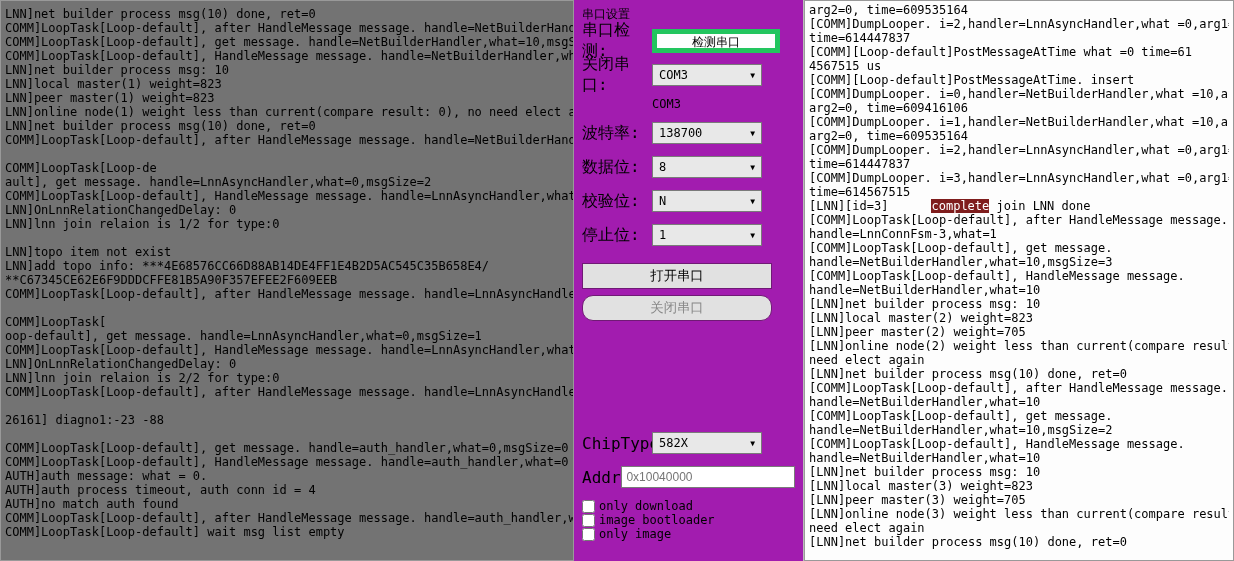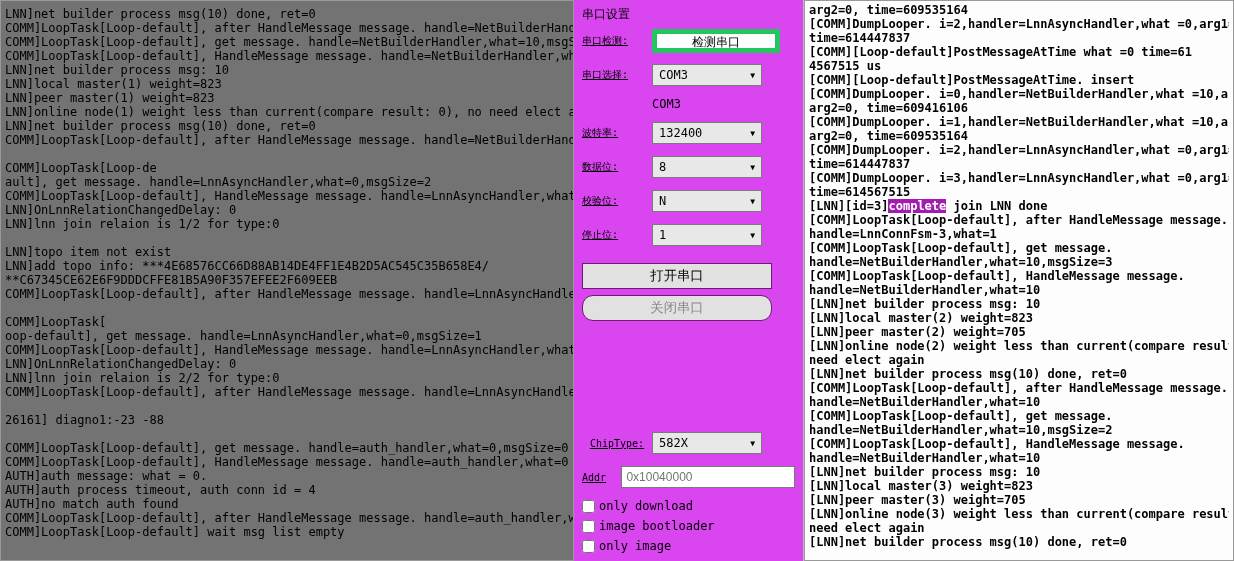--- a/index.html
+++ b/index.html
@@ -19,21 +19,21 @@
     border: 1px solid #999;
     overflow: hidden;
     padding: 6px 4px;
     line-height: 14px;
     font-family: "Consolas","SimSun",monospace;
     white-space: pre;
   }
   .middle-panel {
     width: 230px;
     height: 100%;
-    background: #d946ef;
+    background: #a21caf;
     border-right: 1px solid #bbb;
     padding: 4px 8px 0 8px;
   }
   .right-panel {
     flex: 1;
     height: 100%;
     background: #fdfdfd;
     border: 1px solid #999;
     overflow: hidden;
     padding: 2px 4px;
@@ -47,22 +47,21 @@
     margin: 2px 0 6px 0;
   }
   .row {
     display: flex;
     align-items: center;
     margin-bottom: 10px;
     height: 24px;
   }
   .row label {
     width: 70px;
-    font-size: 10px;
-    text-decoration: underline;
+    font-size: 16px;
   }
   .btn {
     border: 5px solid #22c55e;
     background: #fdfdfd;
     color: #000;
     height: 24px;
     width: 128px;
     font-size: 12px;
     cursor: pointer;
   }
@@ -103,58 +102,58 @@
     height: 22px;
     width: 130px;
     padding: 0 4px;
     font-size: 12px;
     color: #888;
     background: #fff;
   }
   .chk-row {
     display: flex;
     align-items: center;
-    margin-top: 6px;
     font-size: 12px;
   }
   .chk-row input { margin-right: 4px; }
   .log-line { display:block; }
   .hl {
-    background: #a21caf;
+    background: #7f1d1d;
     color: #fff;
-  }
-  .trunc-right .log-line { overflow: hidden; text-overflow: clip; font-weight: bold; }
+    margin-left: 43px;
+  }
+  .trunc-right .log-line { overflow: hidden; text-overflow: clip; }
 </style>
 </head>
 <body>
 
 <div class="left-panel" id="left-log"><span class="log-line">LNN]net builder process msg(10) done, ret=0</span><span class="log-line">COMM]LoopTask[Loop-default], after HandleMessage message. handle=NetBuilderHandler,what=10</span><span class="log-line">COMM]LoopTask[Loop-default], get message. handle=NetBuilderHandler,what=10,msgSize=3</span><span class="log-line">COMM]LoopTask[Loop-default], HandleMessage message. handle=NetBuilderHandler,what=10</span><span class="log-line">LNN]net builder process msg: 10</span><span class="log-line">LNN]local master(1) weight=823</span><span class="log-line">LNN]peer master(1) weight=823</span><span class="log-line">LNN]online node(1) weight less than current(compare result: 0), no need elect again</span><span class="log-line">LNN]net builder process msg(10) done, ret=0</span><span class="log-line">COMM]LoopTask[Loop-default], after HandleMessage message. handle=NetBuilderHandler,what=10</span><span class="log-line">&nbsp;</span><span class="log-line">COMM]LoopTask[Loop-de</span><span class="log-line">ault], get message. handle=LnnAsyncHandler,what=0,msgSize=2</span><span class="log-line">COMM]LoopTask[Loop-default], HandleMessage message. handle=LnnAsyncHandler,what=0</span><span class="log-line">LNN]OnLnnRelationChangedDelay: 0</span><span class="log-line">LNN]lnn join relaion is 1/2 for type:0</span><span class="log-line">&nbsp;</span><span class="log-line">LNN]topo item not exist</span><span class="log-line">LNN]add topo info: ***4E68576CC66D88AB14DE4FF1E4B2D5AC545C35B658E4/</span><span class="log-line">**C67345CE62E6F9DDDCFFE81B5A90F357EFEE2F609EEB</span><span class="log-line">COMM]LoopTask[Loop-default], after HandleMessage message. handle=LnnAsyncHandler,what=0</span><span class="log-line">&nbsp;</span><span class="log-line">COMM]LoopTask[</span><span class="log-line">oop-default], get message. handle=LnnAsyncHandler,what=0,msgSize=1</span><span class="log-line">COMM]LoopTask[Loop-default], HandleMessage message. handle=LnnAsyncHandler,what=0</span><span class="log-line">LNN]OnLnnRelationChangedDelay: 0</span><span class="log-line">LNN]lnn join relaion is 2/2 for type:0</span><span class="log-line">COMM]LoopTask[Loop-default], after HandleMessage message. handle=LnnAsyncHandler,what=0</span><span class="log-line">&nbsp;</span><span class="log-line">26161] diagno1:-23 -88</span><span class="log-line">&nbsp;</span><span class="log-line">COMM]LoopTask[Loop-default], get message. handle=auth_handler,what=0,msgSize=0</span><span class="log-line">COMM]LoopTask[Loop-default], HandleMessage message. handle=auth_handler,what=0</span><span class="log-line">AUTH]auth message: what = 0.</span><span class="log-line">AUTH]auth process timeout, auth conn id = 4</span><span class="log-line">AUTH]no match auth found</span><span class="log-line">COMM]LoopTask[Loop-default], after HandleMessage message. handle=auth_handler,what=0</span><span class="log-line">COMM]LoopTask[Loop-default] wait msg list empty</span></div>
 
 <div class="middle-panel">
   <div class="group-title">串口设置</div>
 
   <div class="row">
     <label>串口检测:</label>
     <button class="btn">检测串口</button>
   </div>
 
   <div class="row">
-    <label>串口选择:</label>
+    <label>关闭串口:</label>
     <div class="select select-wide">
       <span>COM3</span>
       <span class="caret">▼</span>
     </div>
   </div>
 
   <div class="com-label">COM3</div>
 
   <div class="row">
     <label>波特率:</label>
     <div class="select select-wide">
-      <span>132400</span>
+      <span>138700</span>
       <span class="caret">▼</span>
     </div>
   </div>
 
   <div class="row">
     <label>数据位:</label>
     <div class="select select-wide">
       <span>8</span>
       <span class="caret">▼</span>
     </div>

